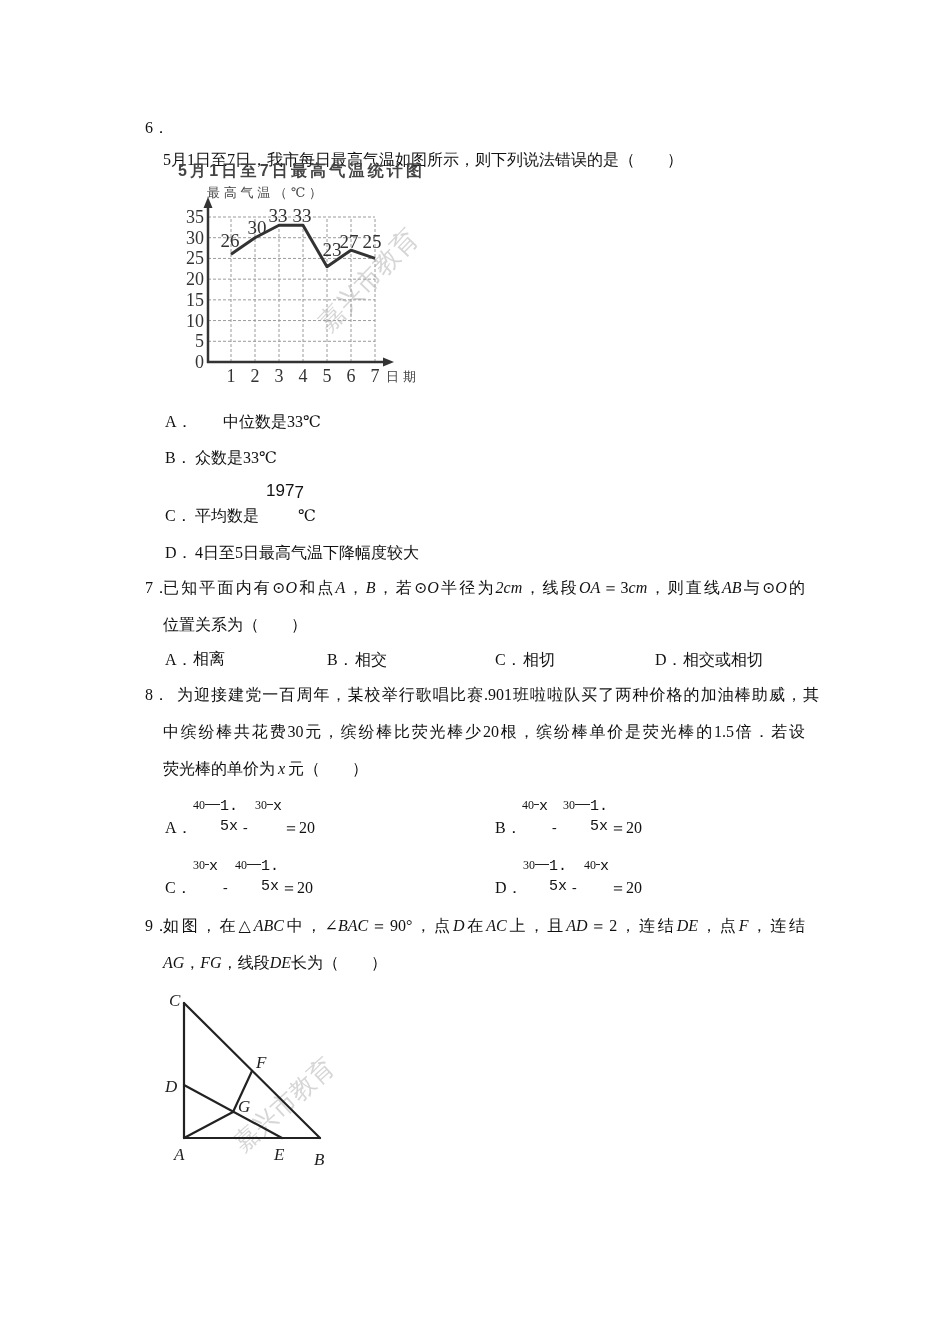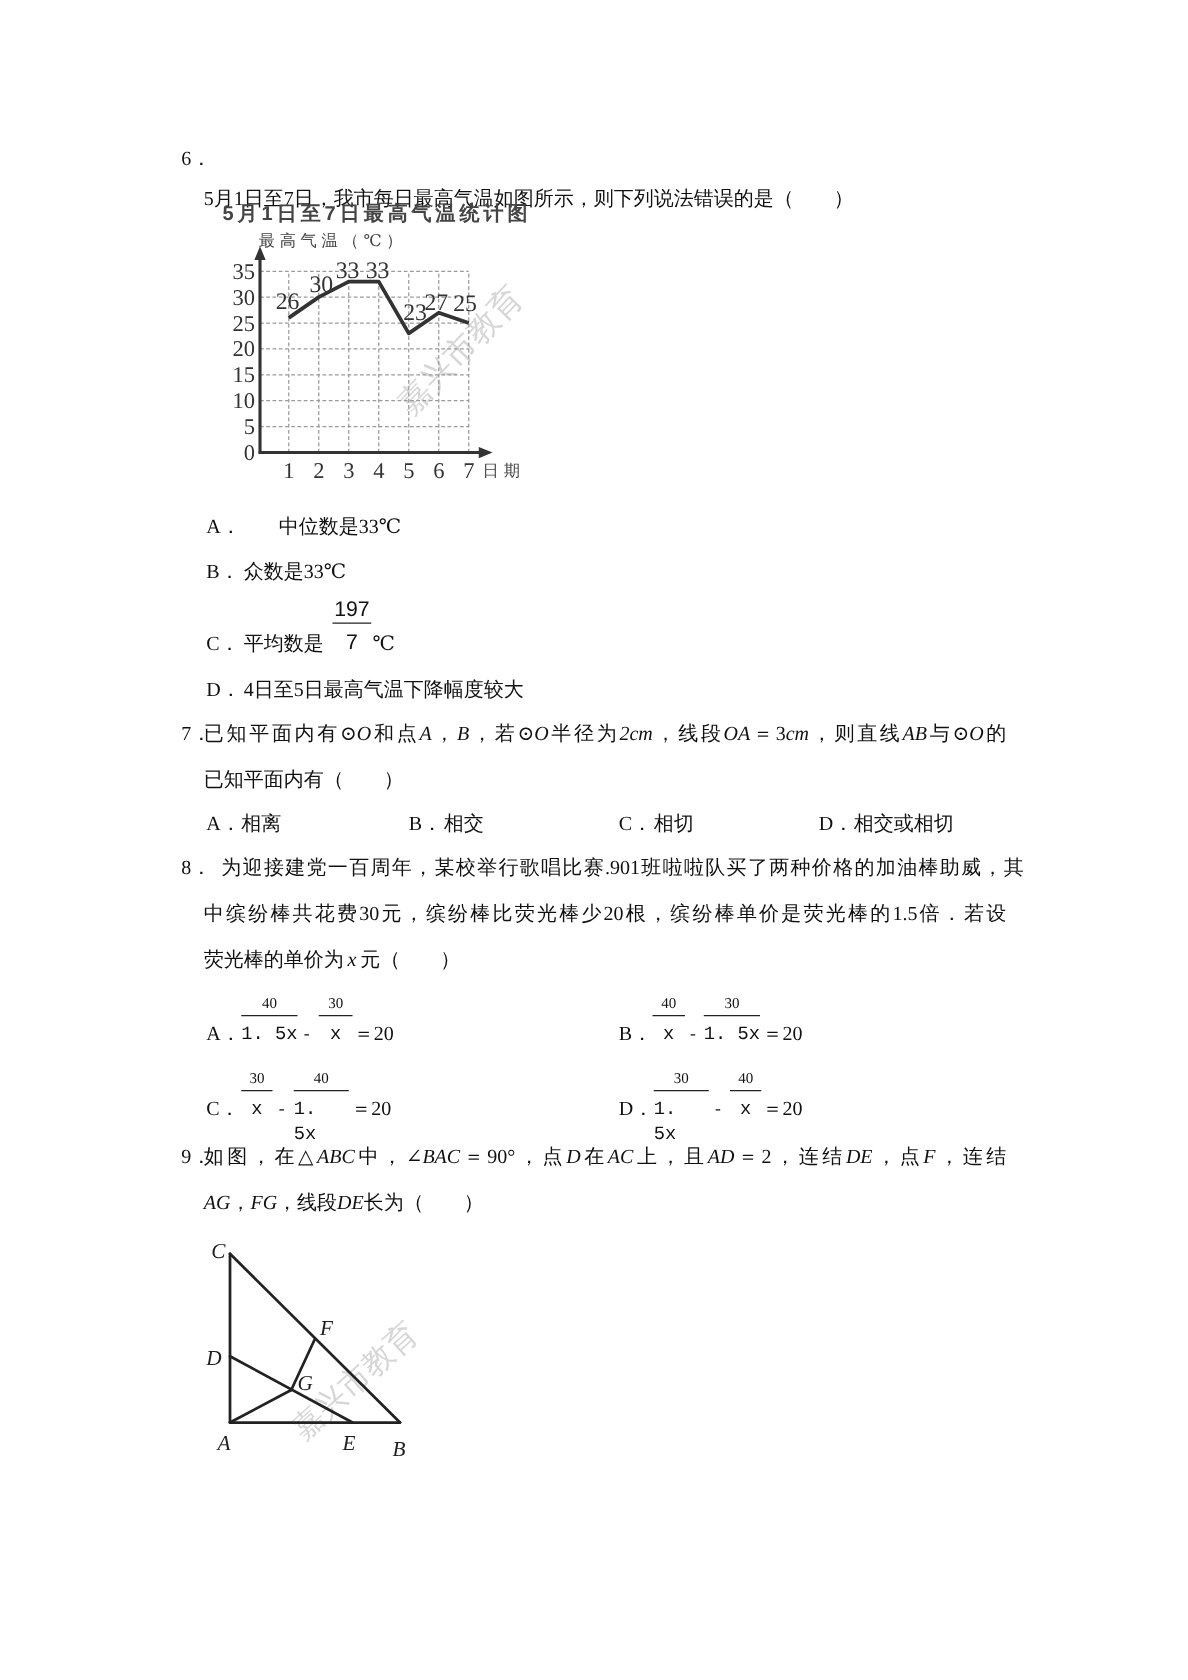--- a/index.html
+++ b/index.html
@@ -1,20 +1,20 @@
 <!DOCTYPE html>
 <html><head>
 <meta charset="utf-8">
 <style>
 html,body{margin:0;padding:0;background:#fff;}
 .page{position:relative;width:950px;height:1344px;background:#fff;overflow:hidden;font-family:"Liberation Serif","DejaVu Serif",serif;font-size:16px;color:#111;}
 .ln{position:absolute;height:22px;line-height:22px;white-space:nowrap;}
 .just{text-align:justify;text-align-last:justify;text-justify:inter-character;white-space:normal;overflow:hidden;}
 .i{font-style:italic;}
-.frac{position:absolute;display:flex;flex-direction:column;align-items:center;}
+.frac{position:absolute;display:flex;flex-direction:row;align-items:center;}
 .frac .num{height:20px;line-height:20px;font-size:12px;}
 .frac .bar{width:100%;height:0;border-top:1.5px solid #222;}
 .frac .den{height:20px;line-height:20px;margin-top:5px;font-family:"Liberation Mono","DejaVu Sans Mono",monospace;font-size:15px;}
 .frac.sans .num,.frac.sans .den{font-family:"Liberation Sans","DejaVu Sans",sans-serif;font-size:17px;}
 .op{position:absolute;height:22px;line-height:22px;font-size:14px;}
 svg{position:absolute;overflow:visible;}
 svg text{font-family:"Liberation Serif","DejaVu Serif",serif;}
 .tick{font-size:18px;fill:#333;}
 .dlabel{font-size:19px;fill:#333;}
 .grid line{stroke:#9a9a9a;stroke-width:1;stroke-dasharray:3 2;}
@@ -103,21 +103,21 @@
     <span class="bar"></span>
     <span class="den">7</span>
   </div>
   <div class="ln" style="left:298px;top:505px;">℃</div>
 
   <div class="ln" style="left:165px;top:542px;">D．</div>
   <div class="ln" style="left:195px;top:542px;">4日至5日最高气温下降幅度较大</div>
 
   <div class="ln" style="left:145px;top:577px;">7．</div>
   <div class="ln just" style="left:163px;top:577px;width:642px;"><span>已知平面内有⊙</span><span class="i">O</span><span>和点</span><span class="i">A</span><span>，</span><span class="i">B</span><span>，若⊙</span><span class="i">O</span><span>半径为</span><span class="i">2cm</span><span>，线段</span><span class="i">OA</span><span>＝3</span><span class="i">cm</span><span>，则直线</span><span class="i">AB</span><span>与⊙</span><span class="i">O</span><span>的</span></div>
-  <div class="ln" style="left:163px;top:614px;">已知平面内有（　　）</div>
+  <div class="ln" style="left:163px;top:614px;">位置关系为（　　）</div>
 
   <div class="ln" style="left:165px;top:649px;">A．</div>
   <div class="ln" style="left:193px;top:649px;font-family:Liberation Mono, monospace;">相离</div>
   <div class="ln" style="left:327px;top:649px;">B．</div>
   <div class="ln" style="left:355px;top:649px;">相交</div>
   <div class="ln" style="left:495px;top:649px;">C．</div>
   <div class="ln" style="left:523px;top:649px;">相切</div>
   <div class="ln" style="left:655px;top:649px;">D．</div>
   <div class="ln" style="left:683px;top:649px;">相交或相切</div>
 

